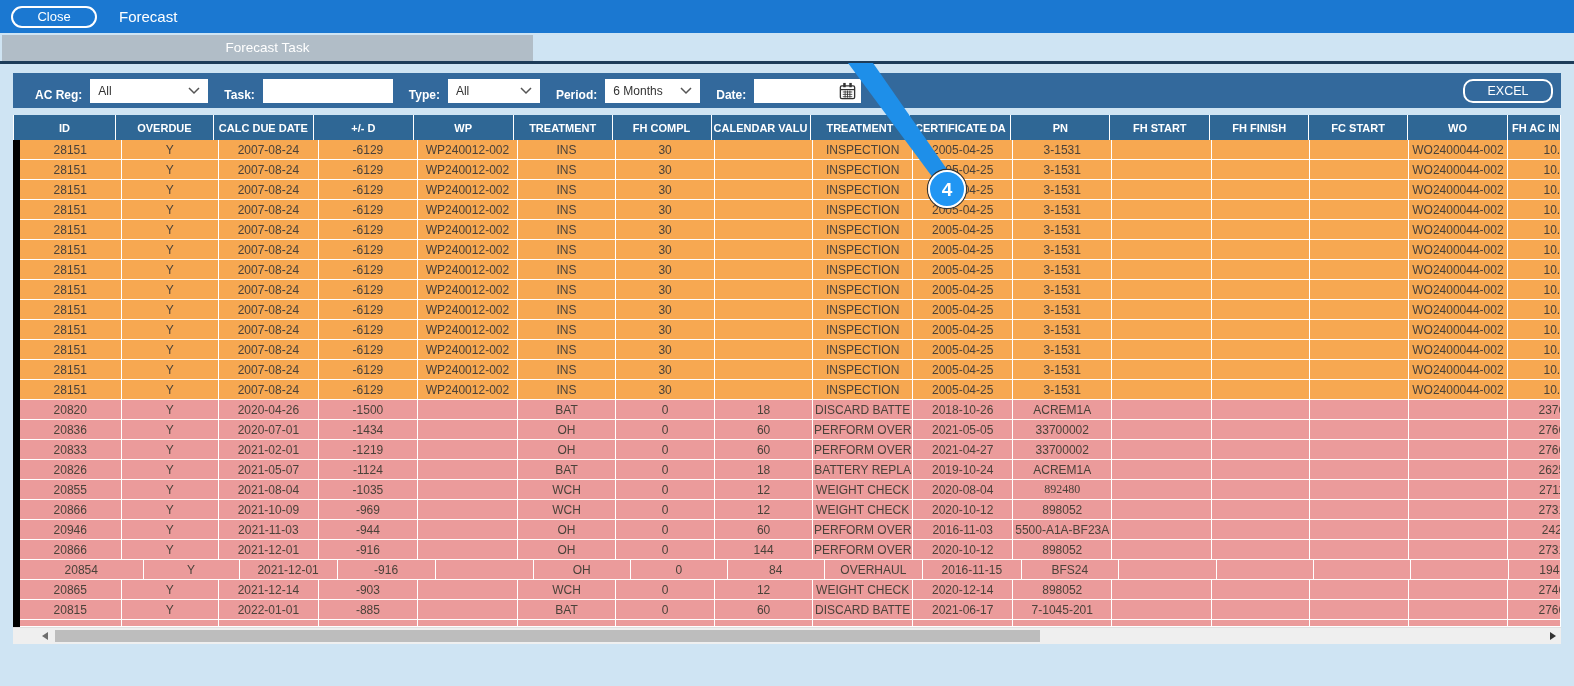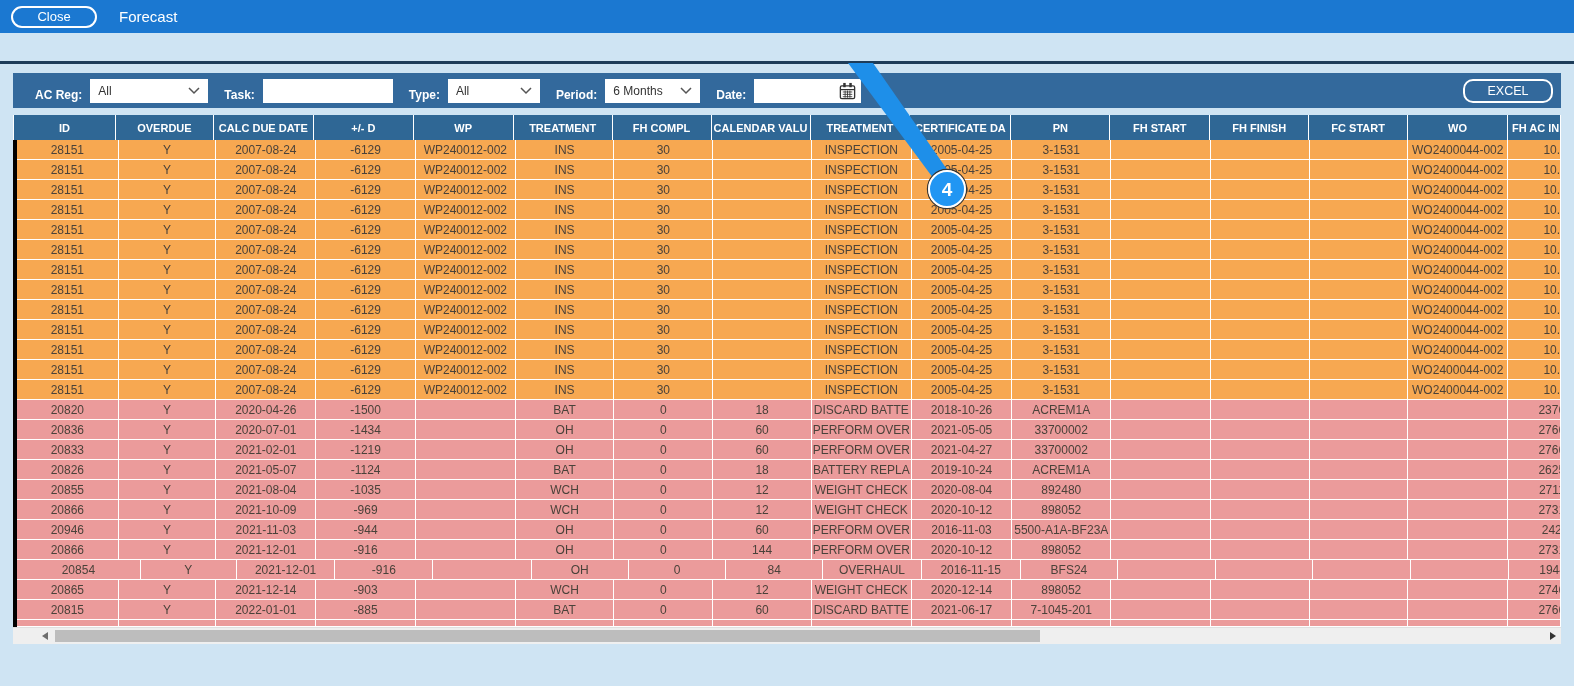--- a/index.html
+++ b/index.html
@@ -55,21 +55,21 @@
   }
   
   .tablewrap{margin-top:7px;background:#cfe4f3;}
   .thead{display:flex;height:25px;background:#2f6795;border-left:1px solid #fff;}
   .hcell{
     box-sizing:border-box;border-right:1px solid #fff;color:#fff;font-size:11px;font-weight:bold;
     display:flex;align-items:center;justify-content:center;white-space:nowrap;overflow:hidden;
     cursor:pointer;
   }
   .hcell.last{justify-content:flex-start;padding-left:4px;}
-  .trow{display:flex;height:20px;border-left:4px solid #000000;cursor:pointer;}
+  .trow{display:flex;height:20px;border-left:7px solid #000000;cursor:pointer;}
   .trow.orange{background:#f7a851;}
   .trow.pink{background:#eb9b9b;}
   .trow.partial{height:7px;overflow:hidden;}
   .cell{
     box-sizing:border-box;border-right:1px solid #fff;border-bottom:1px solid #fff;
     color:#4a423a;font-size:12px;display:flex;align-items:center;justify-content:center;
     white-space:nowrap;overflow:hidden;
   }
   .cell.last{justify-content:flex-start;}
   .cell.last>span{display:inline-block;width:94px;text-align:center;flex:none;}
@@ -96,20 +96,21 @@
 </style>
 </head>
 <body>
 
 <div class="topbar">
   <button class="close-btn">Close</button>
   <span class="window-title">Forecast</span>
 </div>
 
 <div class="tabbar">
+  <div class="tab inactive" style="left:2px;width:531px;">Forecast Task</div>
 </div>
 <div class="tab-underline"></div>
 
 <div class="panel">
 
   <div class="filterbar">
     <span class="flabel">AC Reg:</span>
     <div class="select sel-acreg">
       <span>All</span>
       <svg width="12" height="8" viewBox="0 0 12 8">
@@ -522,21 +523,21 @@
           <div class="cell" style="width: 102px;">20855</div>
           <div class="cell" style="width: 98px;">Y</div>
           <div class="cell" style="width: 100px;">2021-08-04</div>
           <div class="cell" style="width: 100px;">-1035</div>
           <div class="cell" style="width: 100px;"></div>
           <div class="cell" style="width: 99px;">WCH</div>
           <div class="cell" style="width: 99px;">0</div>
           <div class="cell" style="width: 99px;">12</div>
           <div class="cell" style="width: 100px;">WEIGHT CHECK</div>
           <div class="cell" style="width: 101px;">2020-08-04</div>
-          <div class="cell" style="width: 99px;">892480</div>
+          <div class="cell" style="width: 99px; font-family: Liberation Serif, serif;">892480</div>
           <div class="cell" style="width: 100px;"></div>
           <div class="cell" style="width: 99px;"></div>
           <div class="cell" style="width: 99px;"></div>
           <div class="cell" style="width: 100px;"></div>
           <div class="cell last" style="width: 53px;">
             <span>27112</span>
           </div>
         </div>
         <div class="trow pink">
           <div class="cell" style="width: 102px;">20866</div>

